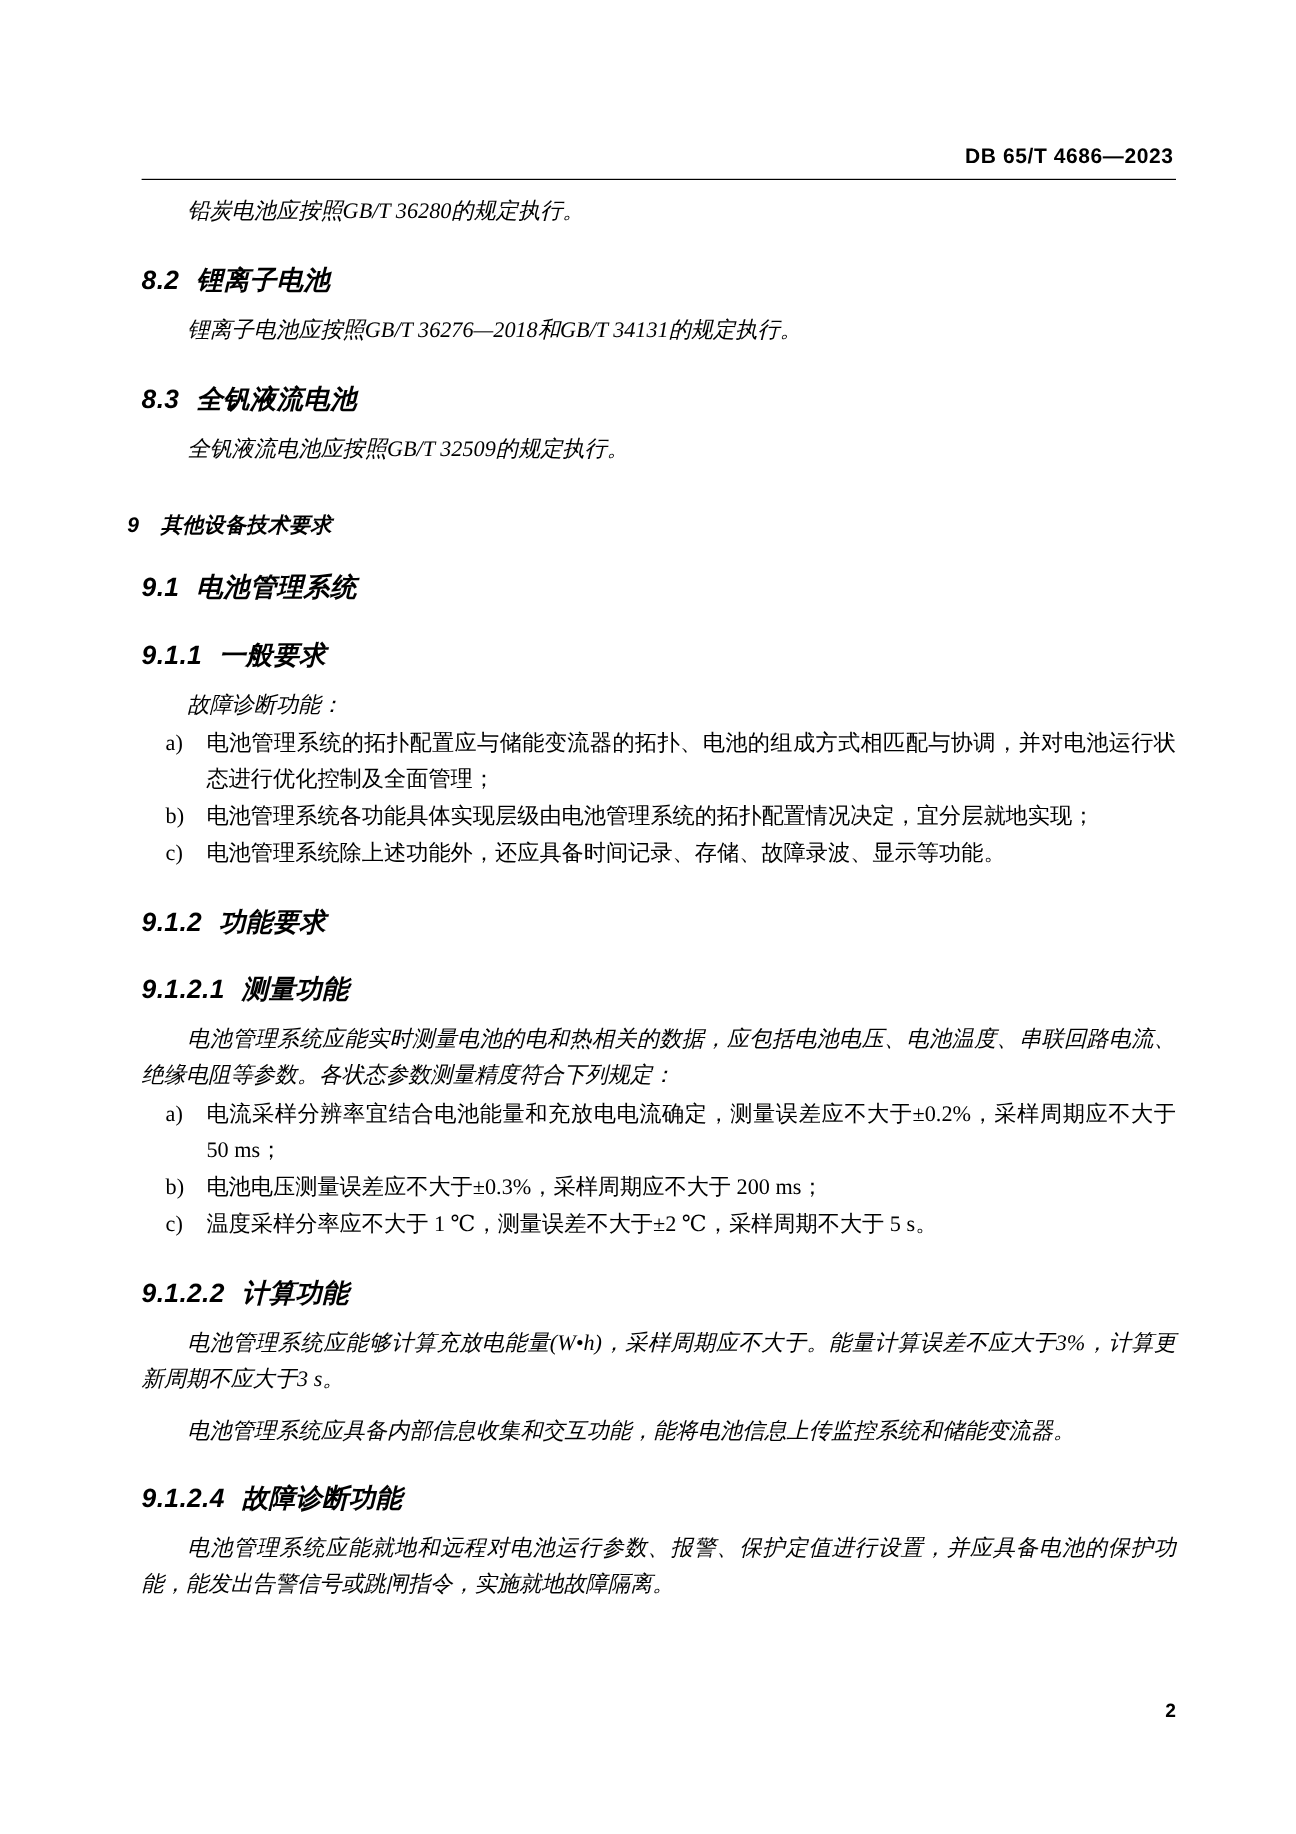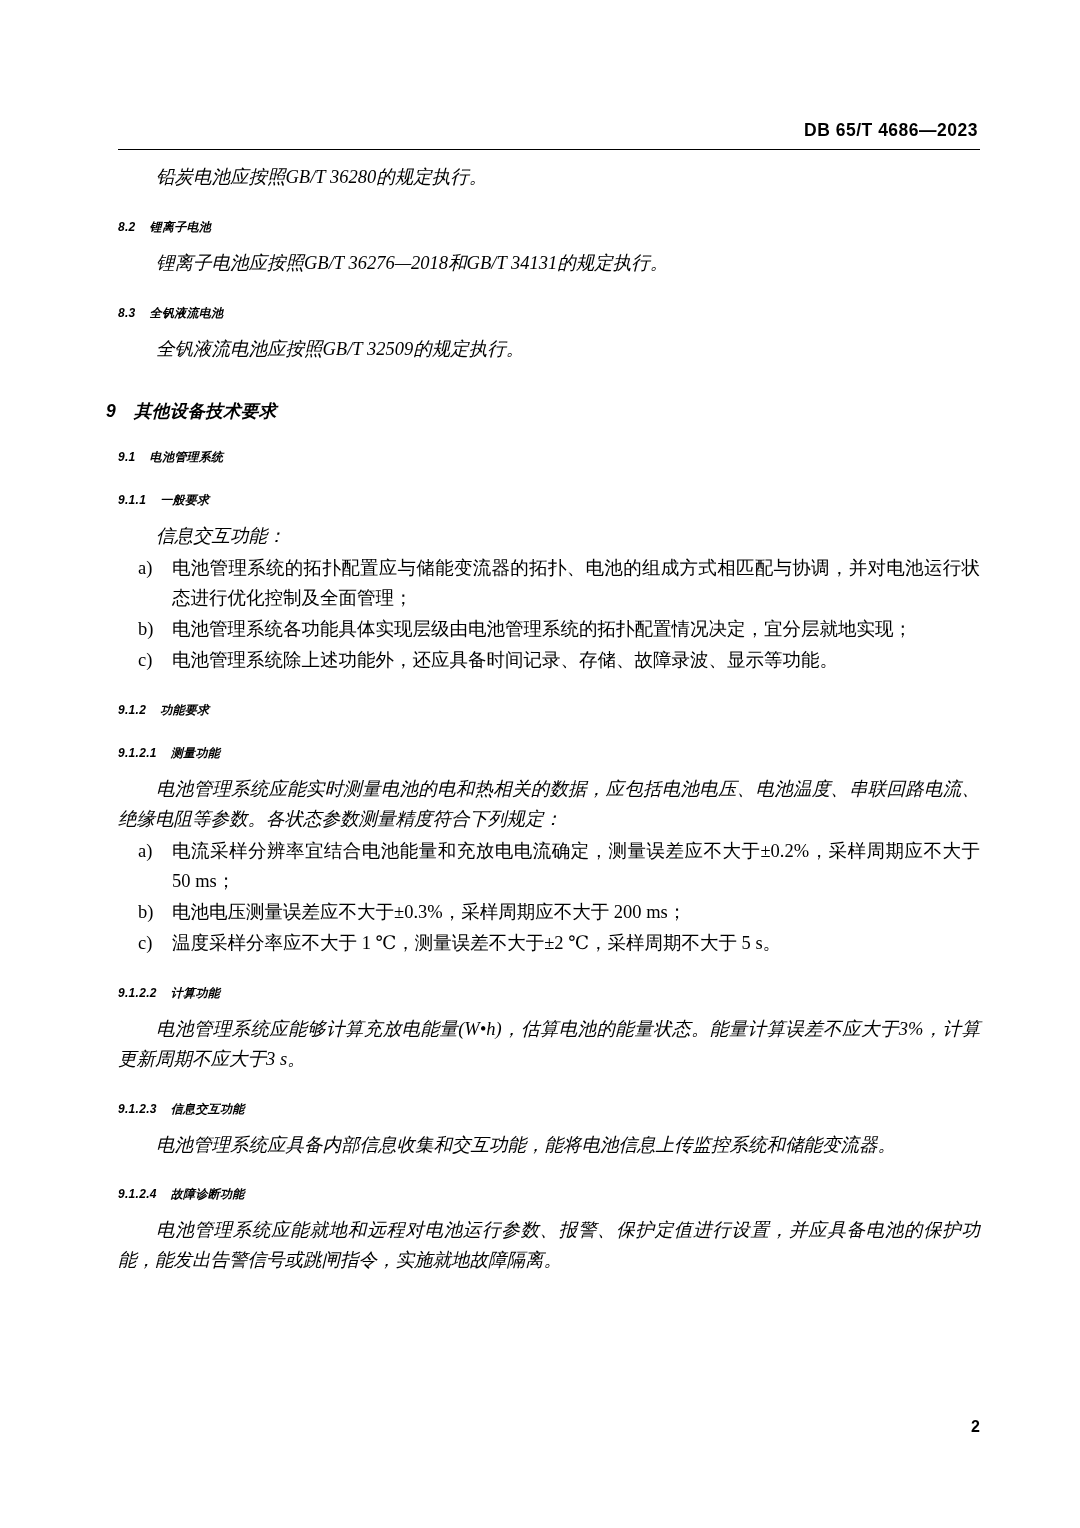--- a/index.html
+++ b/index.html
@@ -52,21 +52,21 @@
     line-height: 1.62;
     text-align: justify;
     margin-top: 13px;
   }
   .indent2 {
     text-indent: 38px;
   }
   .heading-s {
     font-family: "Liberation Sans", sans-serif;
     font-weight: bold;
-    font-size: 12px;
+    font-size: 22px;
     margin-top: 26px;
     letter-spacing: 0.3px;
   }
   .heading-s .num {
     display: inline-block;
     min-width: 0;
     margin-right: 14px;
   }
   .heading-clause {
     font-family: "Liberation Sans", sans-serif;
@@ -136,21 +136,21 @@
       <span class="num">9</span><span>其他设备技术要求</span>
     </p>
 
     <p class="heading-s">
       <span class="num">9.1</span><span>电池管理系统</span>
     </p>
 
     <p class="heading-s">
       <span class="num">9.1.1</span><span>一般要求</span>
     </p>
-    <p class="body-text indent2">信息交互功能：</p>
+    <p class="body-text indent2">故障诊断功能：</p>
     <div class="list">
       <div class="list-item">
         <span class="marker">a)</span>
         <span class="itxt">电池管理系统的拓扑配置应与储能变流器的拓扑、电池的组成方式相匹配与协调，并对电池运行状态进行优化控制及全面管理；</span>
       </div>
       <div class="list-item">
         <span class="marker">b)</span>
         <span class="itxt">电池管理系统各功能具体实现层级由电池管理系统的拓扑配置情况决定，宜分层就地实现；</span>
       </div>
       <div class="list-item">
@@ -178,25 +178,22 @@
       </div>
       <div class="list-item">
         <span class="marker">c)</span>
         <span class="itxt">温度采样分率应不大于 1 ℃，测量误差不大于±2 ℃，采样周期不大于 5 s。</span>
       </div>
     </div>
 
     <p class="heading-s">
       <span class="num">9.1.2.2</span><span>计算功能</span>
     </p>
-    <p class="body-text indent2">电池管理系统应能够计算充放电能量(W•h)，估算电池的能量状态。能量计算误差不应大于3%，计算更新周期不应大于3 s。</p>
-
-    <p class="heading-s">
-      <span class="num">9.1.2.3</span><span>信息交互功能</span>
-    </p>
+    <p class="body-text indent2">电池管理系统应能够计算充放电能量(W•h)，采样周期应不大于。能量计算误差不应大于3%，计算更新周期不应大于3 s。</p>
+
     <p class="body-text indent2">电池管理系统应具备内部信息收集和交互功能，能将电池信息上传监控系统和储能变流器。</p>
 
     <p class="heading-s">
       <span class="num">9.1.2.4</span><span>故障诊断功能</span>
     </p>
 
     <p class="body-text indent2">电池管理系统应能就地和远程对电池运行参数、报警、保护定值进行设置，并应具备电池的保护功能，能发出告警信号或跳闸指令，实施就地故障隔离。</p>
 
   </div>
 

